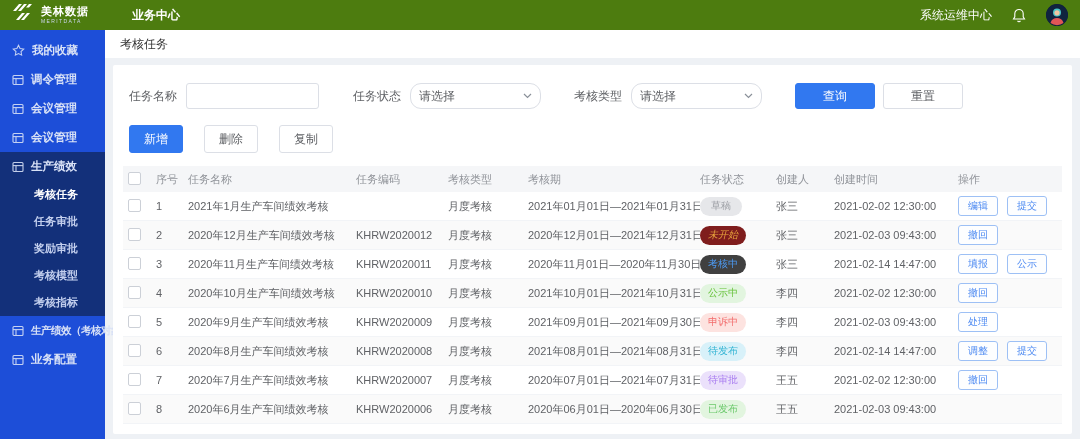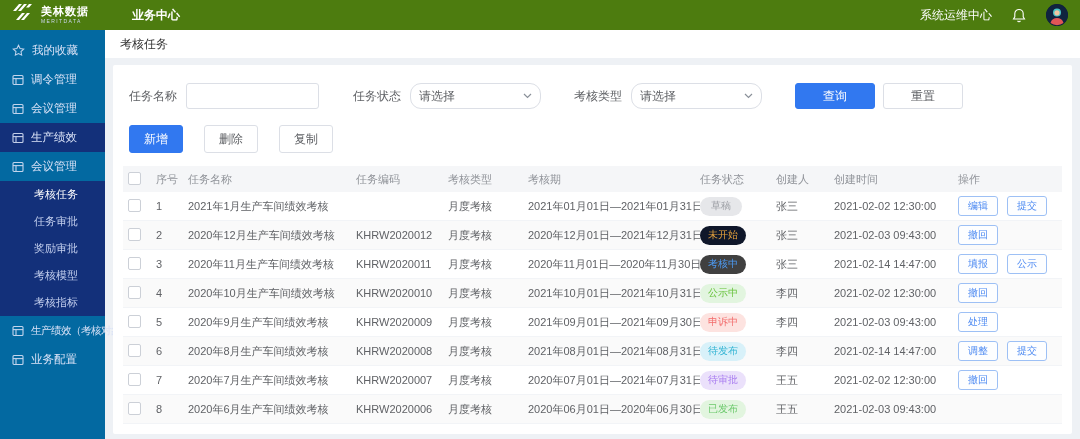--- a/index.html
+++ b/index.html
@@ -14,21 +14,21 @@
   .logo-title { font-size:11px; font-weight:bold; letter-spacing:1px; }
   .logo-sub { font-size:5px; letter-spacing:1.4px; margin-top:2px; color:#cdd9f3; }
   .nav-item { margin-left:14px; color:#fff; font-size:12px; font-weight:bold; cursor:pointer; }
   .topbar-right { margin-left:auto; display:flex; align-items:center; gap:20px; padding-right:12px; }
   .ops-link { color:#fff; font-size:12px; cursor:pointer; }
   .bell { display:flex; align-items:center; cursor:pointer; }
   .avatar { width:22px; height:22px; border-radius:50%; overflow:hidden; cursor:pointer; background:#0e1e38; }
 
   
   .page-body { flex:1; display:flex; min-height:0; }
-  .sidebar { width:105px; background:#0369a1; flex:0 0 105px; padding-top:6px; color:#d8e1f6; }
+  .sidebar { width:105px; background:#1d4ed8; flex:0 0 105px; padding-top:6px; color:#d8e1f6;font-weight:bold; }
   .sb-item { height:29px; display:flex; align-items:center; gap:7px; padding-left:12px; font-size:11.5px; cursor:pointer; white-space:nowrap; }
   .sb-item .ic { display:flex; flex:0 0 auto; opacity:.9; }
   .sb-item.zone, .sb-group { background:#13307a; }
   .sb-sub { height:27px; line-height:27px; padding-left:34px; font-size:11px; color:#c3cfee; cursor:pointer; white-space:nowrap; }
   .sb-sub.active { color:#ffffff; }
   .sb-item.small { font-size:10.5px; letter-spacing:-0.5px; }
 
   .main { flex:1; min-width:0; display:flex; flex-direction:column; }
   .crumb-bar { height:28px; background:#fff; display:flex; align-items:center; padding:0 15px; font-size:12px; color:#333; flex:0 0 28px; }
   .card { margin:7px 8px 8px; background:#fff; border-radius:2px; padding:16px 10px 10px; flex:1; }
@@ -125,39 +125,39 @@
       <div class="sb-item">
         <span class="ic">
           <svg width="12" height="12" viewBox="0 0 12 12" fill="none" stroke="#d8e1f6" stroke-width="1.1">
             <rect x="1" y="1.5" width="10" height="9" rx="1"></rect>
             <line x1="1" y1="4.6" x2="11" y2="4.6"></line>
             <line x1="4" y1="4.6" x2="4" y2="10.5"></line>
           </svg>
         </span>
         <span>会议管理</span>
       </div>
+      <div class="sb-item">
+        <span class="ic">
+          <svg width="12" height="12" viewBox="0 0 12 12" fill="none" stroke="#d8e1f6" stroke-width="1.1">
+            <rect x="1" y="1.5" width="10" height="9" rx="1"></rect>
+            <line x1="1" y1="4.6" x2="11" y2="4.6"></line>
+            <line x1="4" y1="4.6" x2="4" y2="10.5"></line>
+          </svg>
+        </span>
+        <span>会议管理</span>
+      </div>
       <div class="sb-item zone">
         <span class="ic">
           <svg width="12" height="12" viewBox="0 0 12 12" fill="none" stroke="#d8e1f6" stroke-width="1.1">
             <rect x="1" y="1.5" width="10" height="9" rx="1"></rect>
             <line x1="1" y1="4.6" x2="11" y2="4.6"></line>
             <line x1="4" y1="4.6" x2="4" y2="10.5"></line>
           </svg>
         </span>
         <span>生产绩效</span>
-      </div>
-      <div class="sb-item">
-        <span class="ic">
-          <svg width="12" height="12" viewBox="0 0 12 12" fill="none" stroke="#d8e1f6" stroke-width="1.1">
-            <rect x="1" y="1.5" width="10" height="9" rx="1"></rect>
-            <line x1="1" y1="4.6" x2="11" y2="4.6"></line>
-            <line x1="4" y1="4.6" x2="4" y2="10.5"></line>
-          </svg>
-        </span>
-        <span>会议管理</span>
       </div>
       <div class="sb-group">
         <div class="sb-sub active">考核任务</div>
         <div class="sb-sub">任务审批</div>
         <div class="sb-sub">奖励审批</div>
         <div class="sb-sub">考核模型</div>
         <div class="sb-sub">考核指标</div>
       </div>
       <div class="sb-item small">
         <span class="ic">
@@ -241,21 +241,21 @@
               <span class="cell col-created">2021-02-02 12:30:00</span>
               <span class="cell col-ops"><button class="op-btn">编辑</button><button class="op-btn">提交</button></span>
             </div>
             <div class="trow">
               <span class="cell col-check"><span class="cb"></span></span>
               <span class="cell col-no">2</span>
               <span class="cell col-name">2020年12月生产车间绩效考核</span>
               <span class="cell col-code">KHRW2020012</span>
               <span class="cell col-type">月度考核</span>
               <span class="cell col-period">2020年12月01日—2021年12月31日</span>
-              <span class="cell col-status"><span class="pill" style="background: #0f172a; color: rgb(230, 162, 60);">未开始</span></span>
+              <span class="cell col-status"><span class="pill" style="background: #7f1d1d; color: rgb(230, 162, 60); font-style: italic;">未开始</span></span>
               <span class="cell col-creator">张三</span>
               <span class="cell col-created">2021-02-03 09:43:00</span>
               <span class="cell col-ops"><button class="op-btn">撤回</button></span>
             </div>
             <div class="trow">
               <span class="cell col-check"><span class="cb"></span></span>
               <span class="cell col-no">3</span>
               <span class="cell col-name">2020年11月生产车间绩效考核</span>
               <span class="cell col-code">KHRW2020011</span>
               <span class="cell col-type">月度考核</span>

